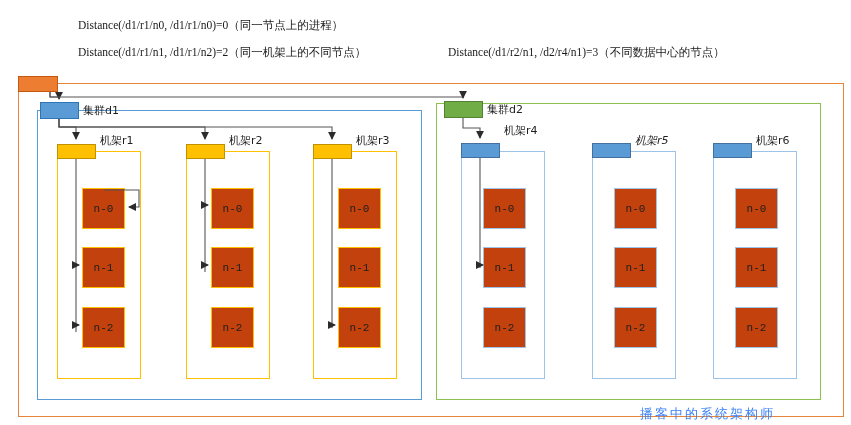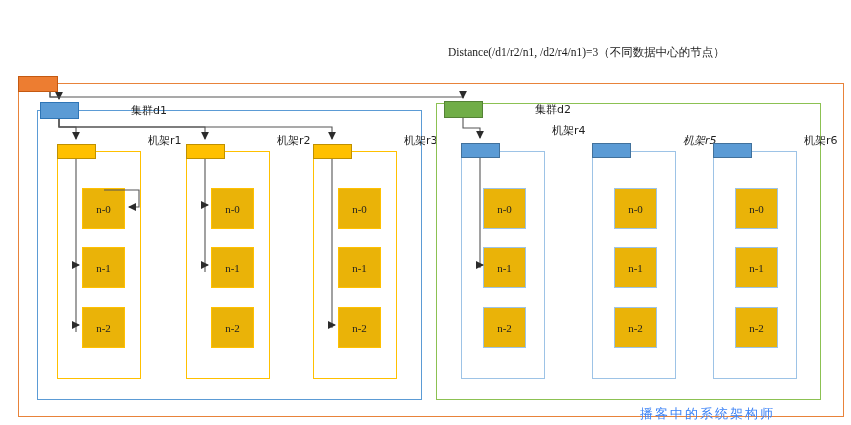--- a/index.html
+++ b/index.html
@@ -38,32 +38,31 @@
   .tab-yellow{background:#ffc000;border:1px solid #bf9000;}
   .tab-lblue{background:#5b9bd5;border:1px solid #41719c;}
 
   
   .lbl{
     position:absolute;
     font-family:"DejaVu Sans","Liberation Sans",sans-serif;
     font-size:11px;
     color:#1f1f1f;
     white-space:nowrap;
-    margin-left:48px;
   }
 
   
   .node{
     position:absolute;
     box-sizing:border-box;
     display:flex;align-items:center;justify-content:center;
-    font-family:Liberation Serif, serif;
+    font-family:Liberation Mono, monospace;
     font-size:11px;
     color:#1f1f1f;
-    background:#eab308;
+    background:#c2410c;
   }
   .node-y{border:1.3px solid #ffc000;}
   .node-b{border:1.3px solid #9dc3e6;}
 
   
   svg.conn{position:absolute;left:0;top:0;width:851px;height:425px;overflow:visible;pointer-events:none;}
 
   
   .watermark{
     position:absolute;
@@ -72,20 +71,22 @@
     color:#3b82f6;
     white-space:nowrap;
     letter-spacing:2px;
   }
 </style>
 </head>
 <body>
 
 <div class="stage">
 
+  <div class="formula" style="left:78px;top:18px;">Distance(/d1/r1/n0, /d1/r1/n0)=0（同一节点上的进程）</div>
+  <div class="formula" style="left:78px;top:45px;">Distance(/d1/r1/n1, /d1/r1/n2)=2（同一机架上的不同节点）</div>
   <div class="formula" style="left:448px;top:45px;">Distance(/d1/r2/n1, /d2/r4/n1)=3（不同数据中心的节点）</div>
 
   <div class="frame outer-frame" style="left:18px;top:83px;width:826px;height:334px;"></div>
 
   <div class="tab tab-orange" style="left:18px;top:76px;width:40px;height:16px;"></div>
 
   <div class="frame dc-box-blue" style="left:37px;top:110px;width:385px;height:290px;"></div>
   <div class="tab tab-blue" style="left:40px;top:102px;width:39px;height:17px;"></div>
   <div class="lbl" style="left:83px;top:103px;">集群d1</div>
 

